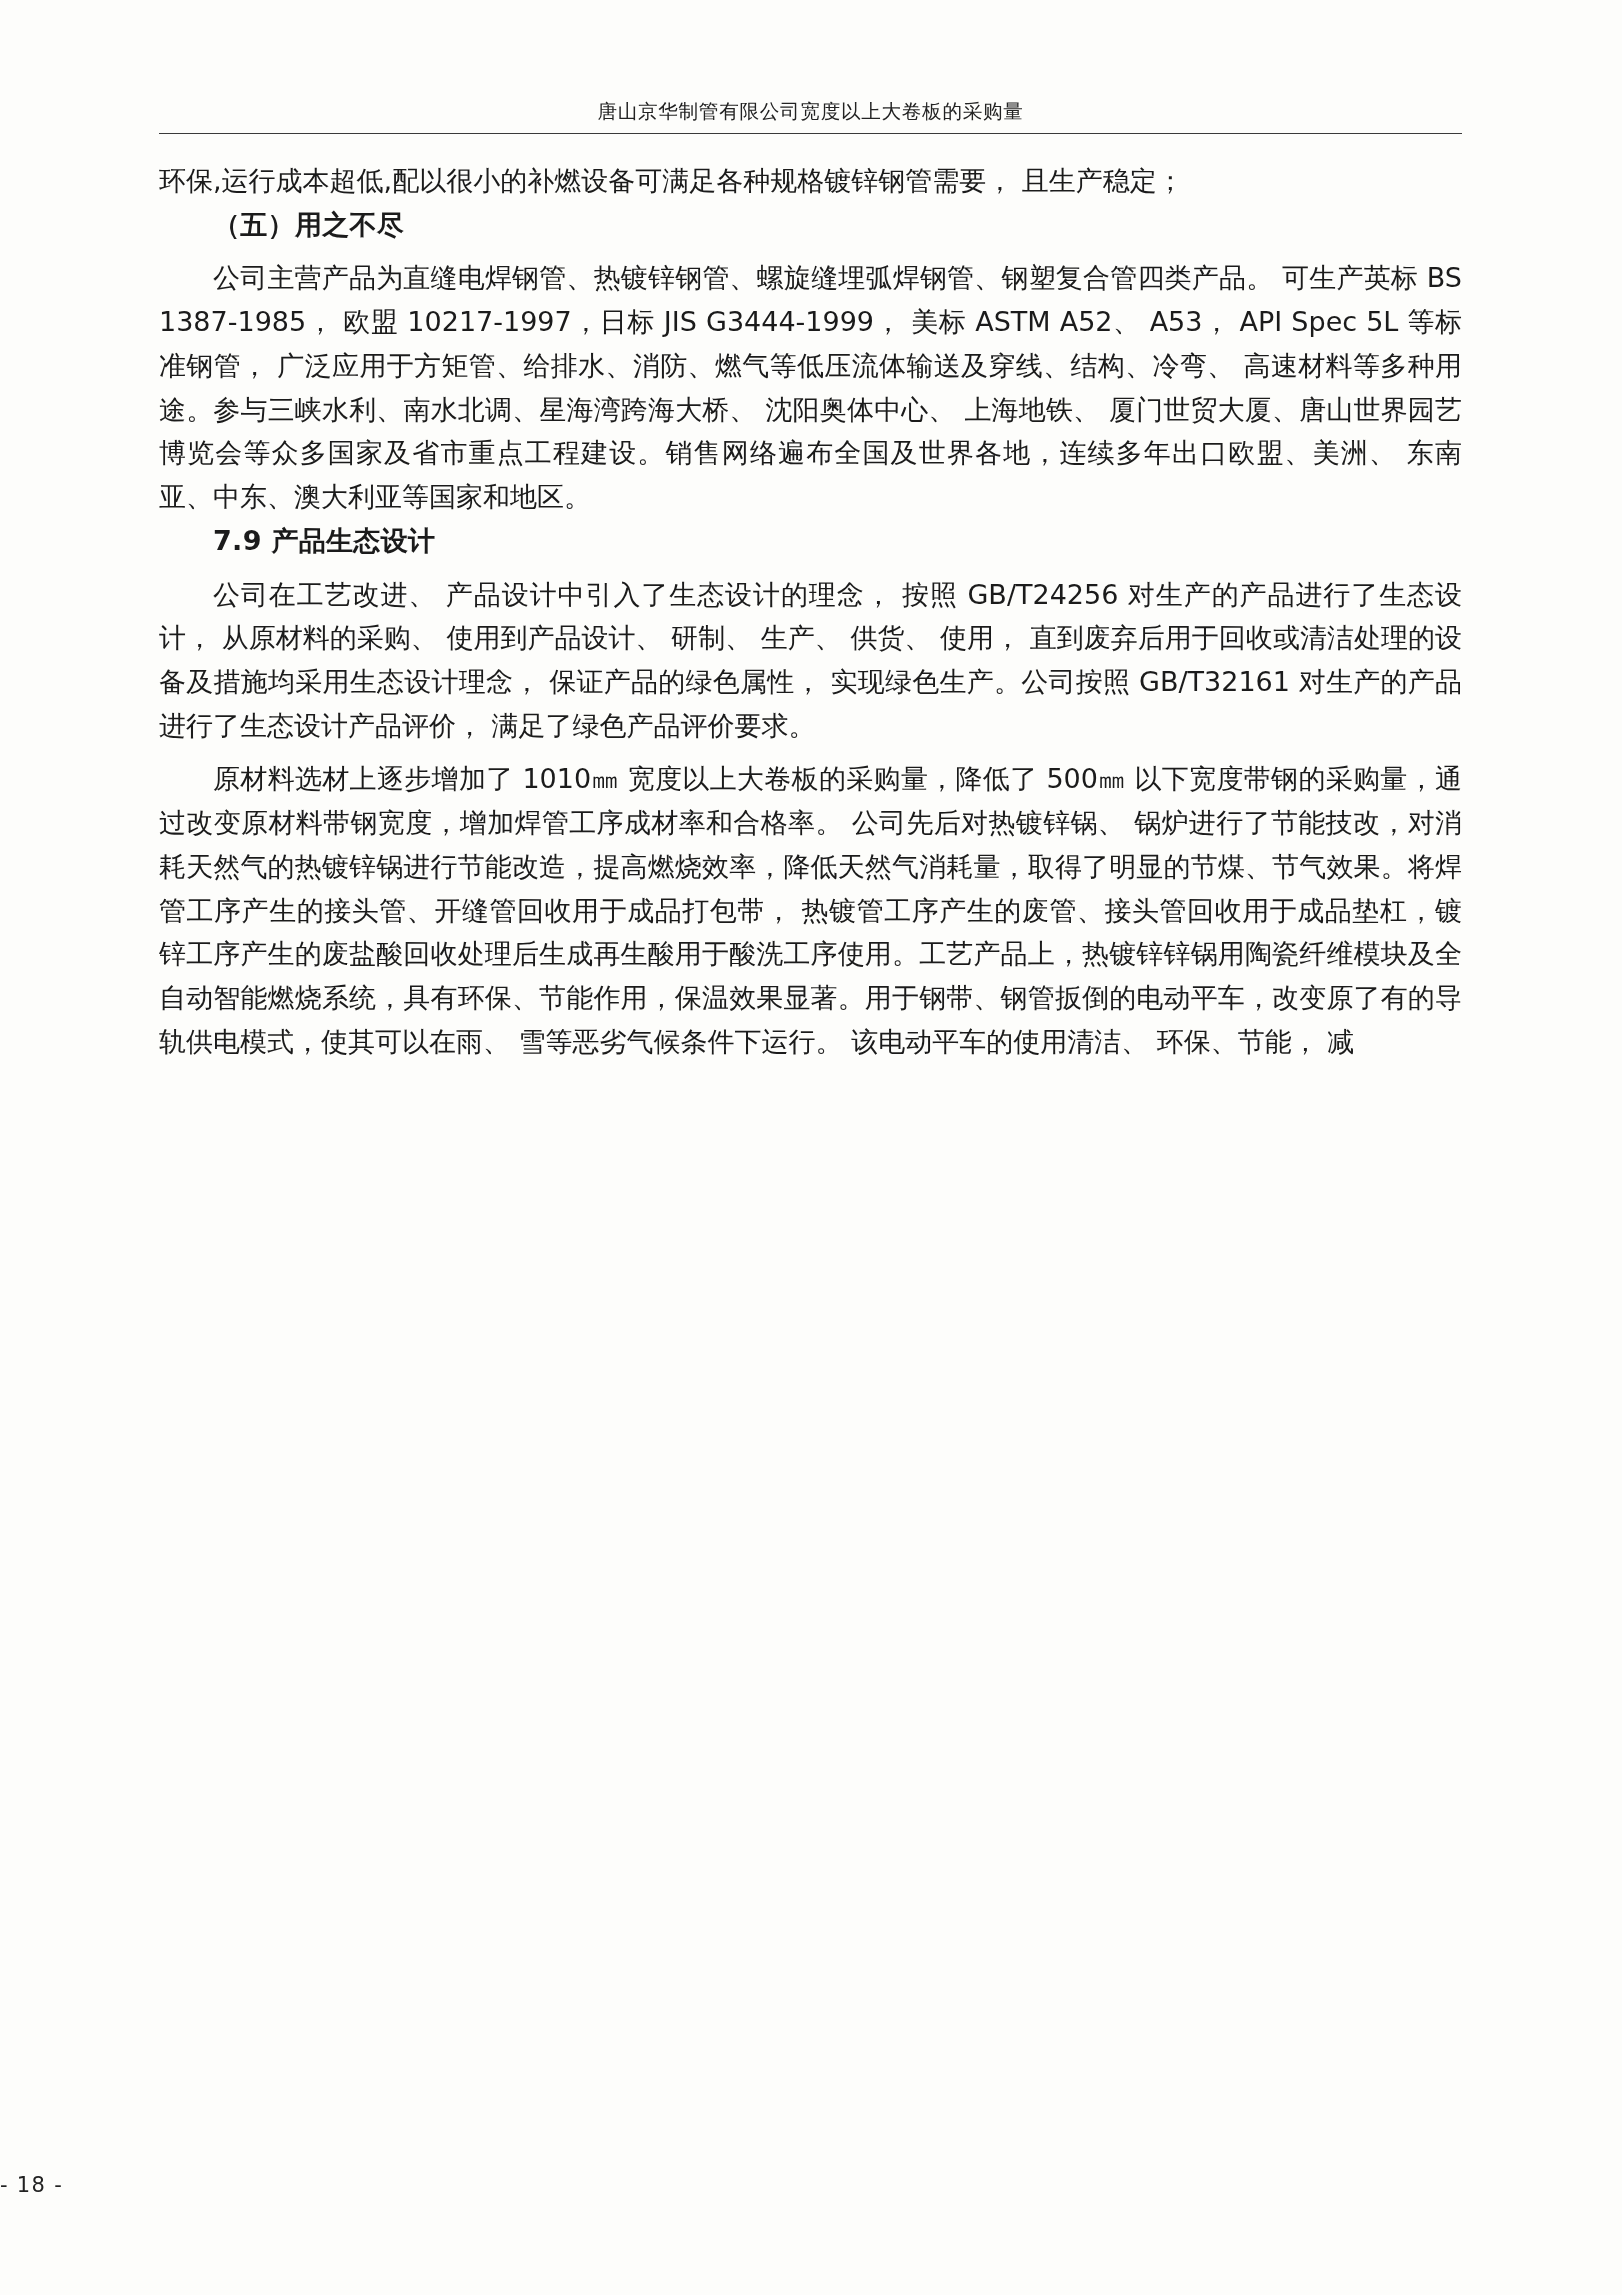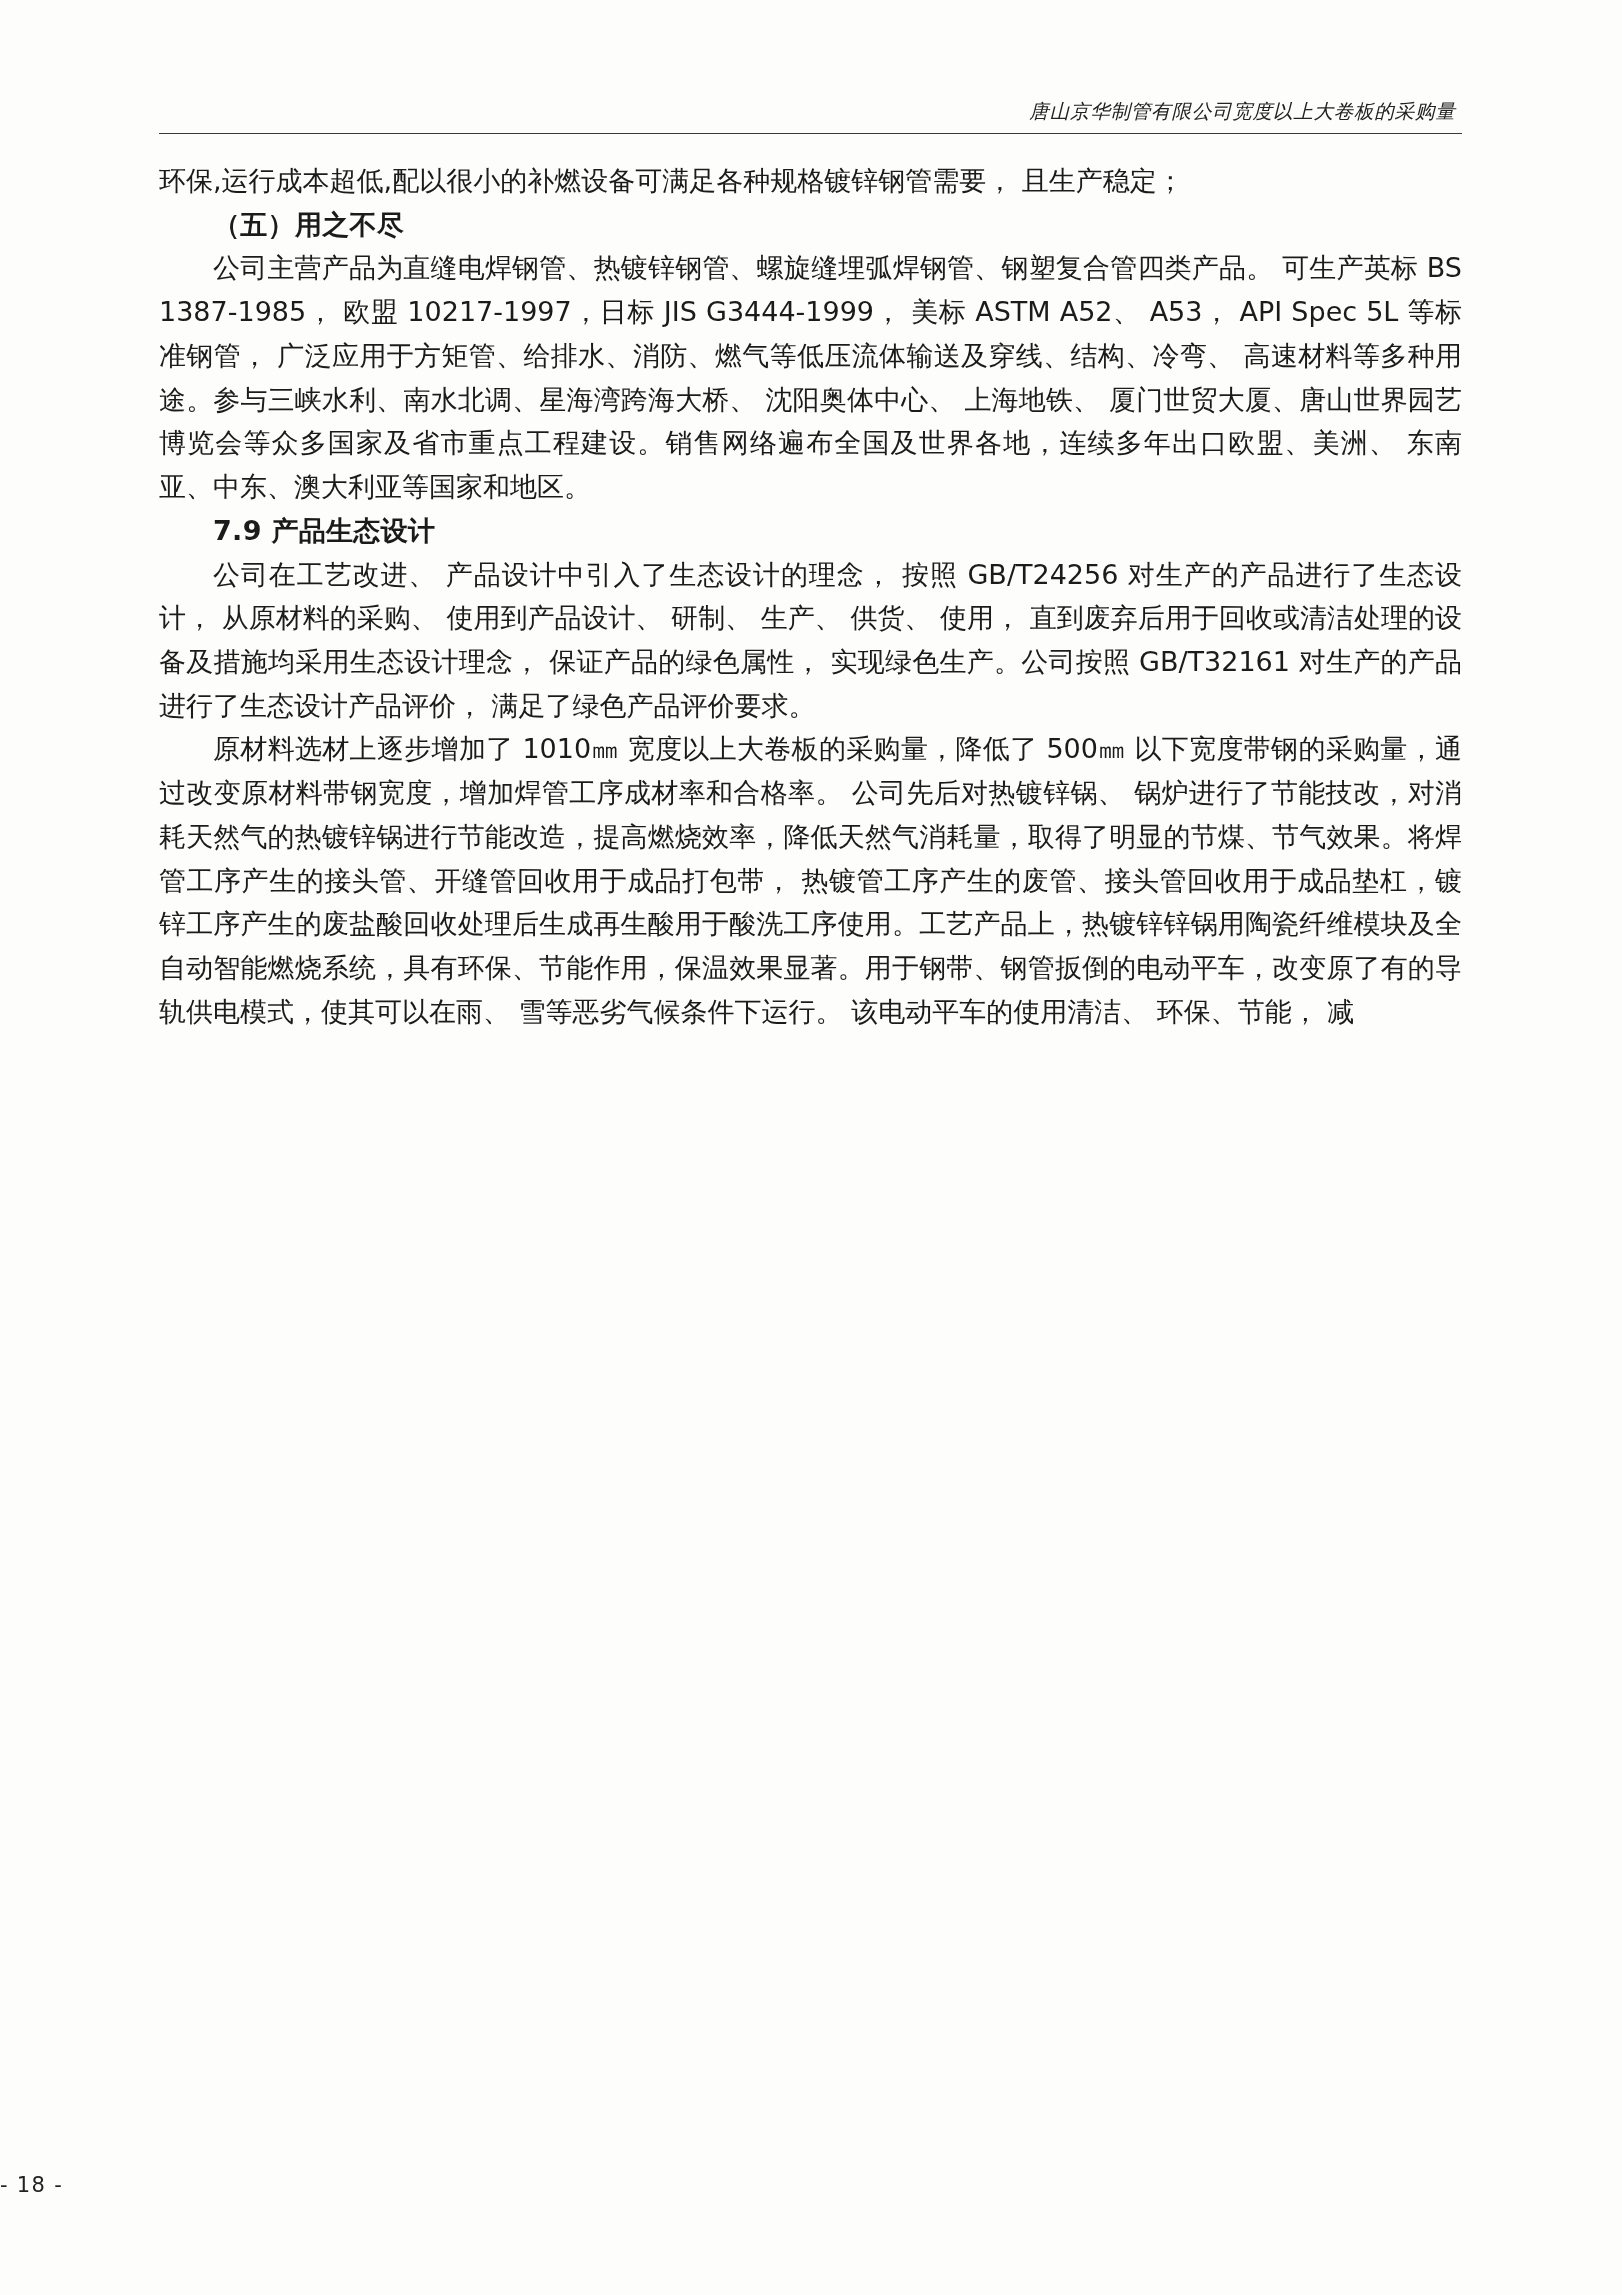--- a/index.html
+++ b/index.html
@@ -20,46 +20,45 @@
   }
   .page-inner {
     position: absolute;
     left: 159px;
     top: 98px;
     width: 1303px;
   }
   
   .header {
     display: flex;
-    justify-content: flex-end;
+    justify-content: center;
     align-items: flex-end;
     font-size: 19.6px;
     color: #222;
     letter-spacing: 0.7px;
     padding: 0 6.5px 7.9px 6.5px;
-    font-style: italic;
   }
   .header-left, .header-right {
     white-space: nowrap;
   }
   .header-rule {
     border-bottom: 1.6px solid #3a3a3a;
     width: 100%;
     margin-bottom: 25px;
   }
   
   .body-text {
     font-size: 27px;
     line-height: 1.62;
     color: #1b1b1b;
     text-align: justify;
     text-justify: inter-ideograph;
   }
   p.para {
-    margin: 0 0 0 0;
+    margin: 10px 0 0 0;
     text-indent: 2em;
     text-align: justify;
   }
   p.para.noindent {
     text-indent: 0;
   }
   p.heading {
     margin: 0;
     text-indent: 2em;
     font-weight: bold;

